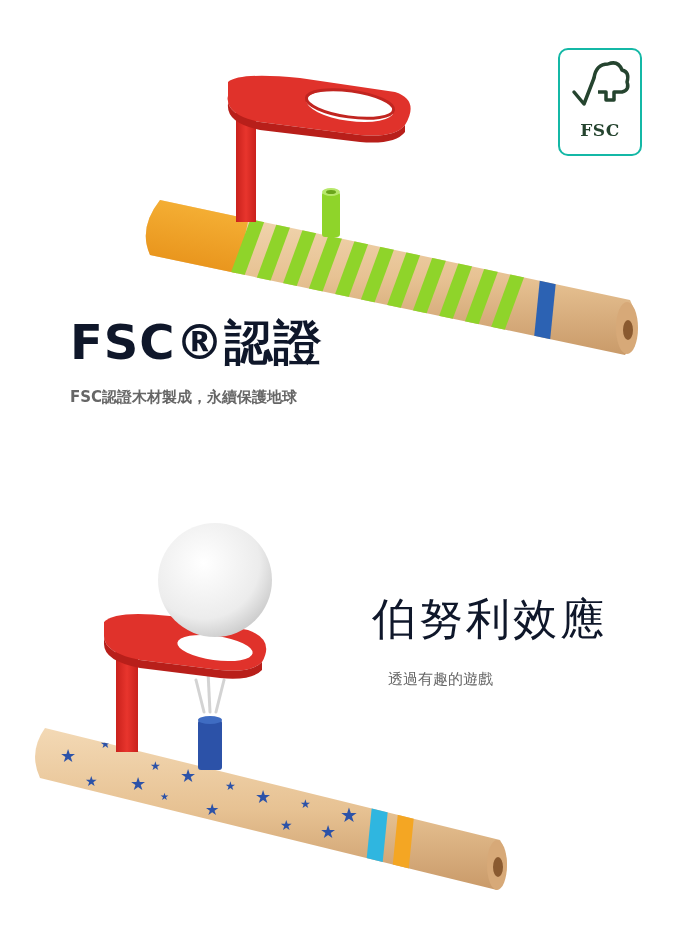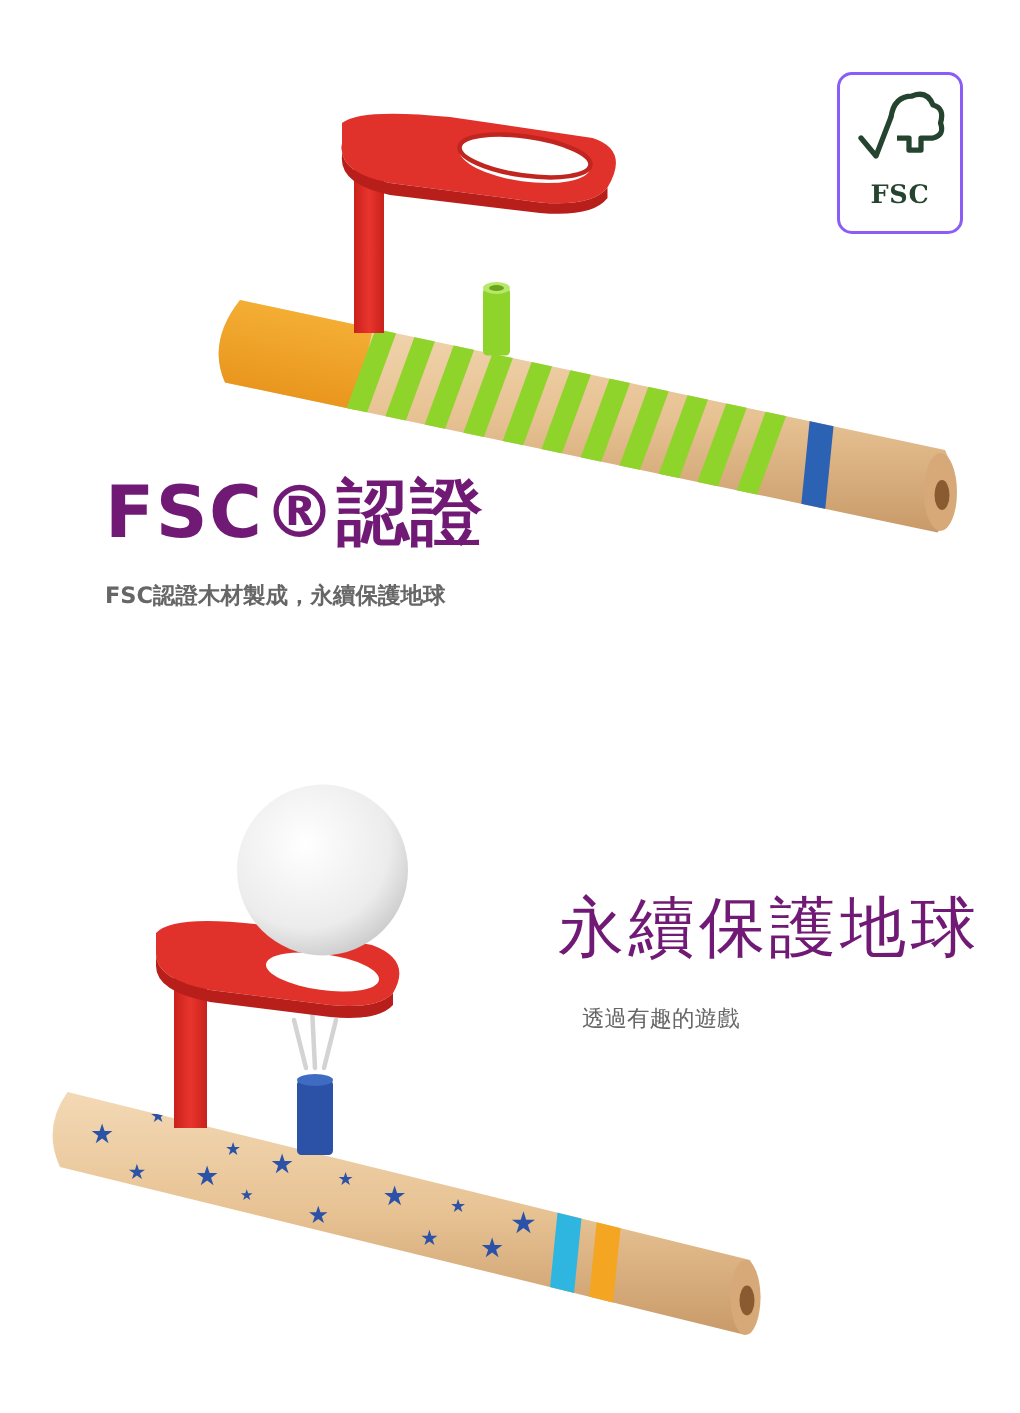--- a/index.html
+++ b/index.html
@@ -1,21 +1,21 @@
 <!DOCTYPE html>
 <html><head>
 <meta charset="utf-8">
 <style>
   html, body { margin: 0; padding: 0; background: #ffffff; }
   body { width: 680px; height: 942px; position: relative; overflow: hidden; font-family: "DejaVu Sans", "Liberation Sans", sans-serif; }
   .abs { position: absolute; }
-  .fsc-logo { left: 558px; top: 48px; width: 84px; height: 108px; border: 2px solid #8b5cf6; border-radius: 10px; box-sizing: border-box; background: #fff; }
+  .fsc-logo { left: 558px; top: 48px; width: 84px; height: 108px; border: 2px solid #14b8a6; border-radius: 10px; box-sizing: border-box; background: #fff; }
   .fsc-logo svg { display: block; }
   .fsc-label { position: absolute; left: 0; right: 0; bottom: 14px; text-align: center; font-family: "DejaVu Serif", "Liberation Serif", serif; font-weight: bold; font-size: 17px; color: #25442f; letter-spacing: 0.5px; }
-  .title { color: #701a75; font-weight: bold; letter-spacing: 1px; white-space: nowrap; text-align: center; }
+  .title { color: #0f172a; font-weight: bold; letter-spacing: 1px; white-space: nowrap; text-align: center; }
   .t1 { left: 70px; top: 312px; font-size: 48px; line-height: 60px; }
   .t2 { left: 372px; top: 592px; font-size: 44px; line-height: 54px; letter-spacing: 3px; font-weight: normal; }
   .desc { color: #666; font-size: 15px; line-height: 28px; white-space: nowrap; }
   .d1 { left: 70px; top: 383px; font-weight: bold; }
   .d2 { left: 372px; top: 665px; margin-left: 16px; }
   .toy { position: absolute; left: 0; top: 0; }
 </style>
 </head>
 <body>
 
@@ -130,16 +130,16 @@
   <svg width="80" height="70" viewBox="0 0 80 70">
     <path d="M14 42 L24 54 L34 28" fill="none" stroke="#25442f" stroke-width="3.5" stroke-linecap="round" stroke-linejoin="round"></path>
     <path d="M34 28 Q36 14 48 14 Q58 10 62 20 Q70 22 67 32 Q70 40 62 42 L54 42 L54 50 L46 50 L46 42 L38 42" fill="none" stroke="#25442f" stroke-width="3.5" stroke-linejoin="round"></path>
   </svg>
   <div class="fsc-label">FSC</div>
 </div>
 
 <div class="abs title t1">FSC®認證</div>
 <div class="abs desc d1">FSC認證木材製成，永續保護地球</div>
 
-<div class="abs title t2">永續保護地球</div>
+<div class="abs title t2">伯努利效應</div>
 <div class="abs desc d2">
   <div>透過有趣的遊戲</div>
 </div>
 
 </body></html>

